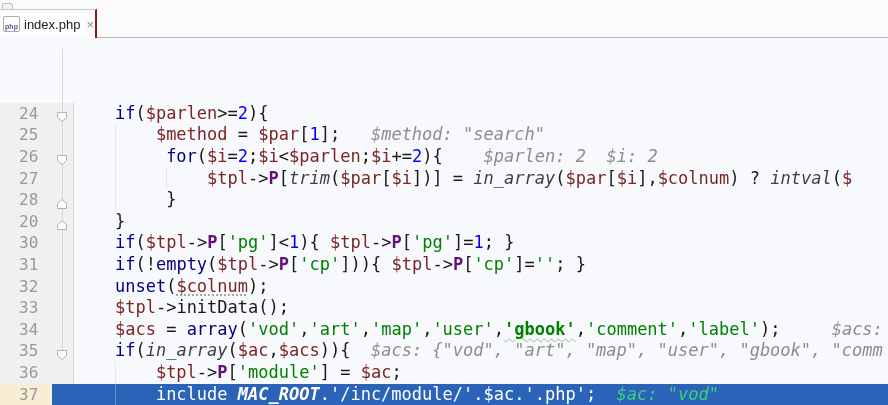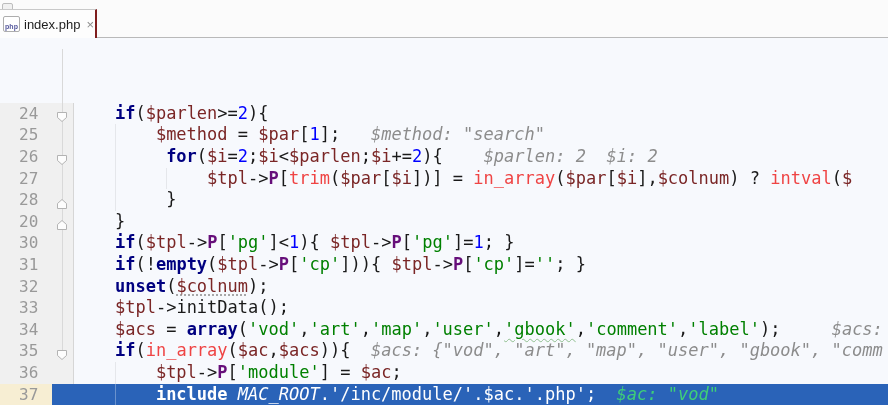--- a/index.html
+++ b/index.html
@@ -31,32 +31,32 @@
   
   .editor{position:relative;height:367px;font-size:17px;line-height:21.6px;white-space:pre}
   .connector{position:absolute;left:62px;top:11px;width:1px;height:302px;background:#d9d9d9;z-index:2}
   .row{display:flex;height:21.6px}
   .gut{flex:none;width:52px;background:var(--gutter_bg);color:#999;font-size:16px;padding-left:19px}
   .fold{flex:none;width:22px;background:var(--gutter_bg);border-right:1px solid #d6d6d6;position:relative}
   .fold svg{position:relative;left:4px;top:4.5px;z-index:3}
   .code{flex:1;position:relative;color:#1a1a1a}
   .guide{position:absolute;top:0;bottom:0;width:1px;background:rgba(0,0,0,0.07)}
 
-  .k{color:var(--keyword);font-weight:bold}
+  .k{color:var(--keyword);font-weight:normal}
   .v{color:var(--variable)}
   .n{color:var(--number)}
   .s{color:var(--string);font-weight:normal}
-  .f{color:#ef4444}
+  .f{font-style:italic;color:#404040}
   .m{color:var(--property);font-weight:bold}
   .p{color:#1a1a1a}
   .h{color:var(--hint);font-style:italic}
   .hg{color:var(--hint_active);font-style:italic}
-  .c1{color:var(--constant);font-style:italic;font-weight:normal}
+  .c1{color:var(--constant);font-style:italic;font-weight:bold}
   .vu{color:var(--variable);text-decoration:underline dotted #9a9a9a;text-underline-offset:3px}
-  .su{color:var(--string);font-weight:normal;text-decoration:underline wavy #8fbf8f;
+  .su{color:var(--string);font-weight:bold;text-decoration:underline wavy #8fbf8f;
       text-decoration-thickness:1px;text-underline-offset:3px}
 
   .sel{position:relative;z-index:4}
   .sel .gut{background:var(--gutter_current_line)}
   .sel .fold{background:var(--selection);border-right-color:transparent}
   .sel .code{background:var(--selection)}
   .sel .k,.sel .p,.sel .v,.sel .s,.sel .c1,.sel .n,.sel .m,.sel .f{color:#fff}
   .sel .guide{background:rgba(255,255,255,0.3)}
 </style>
 </head>

